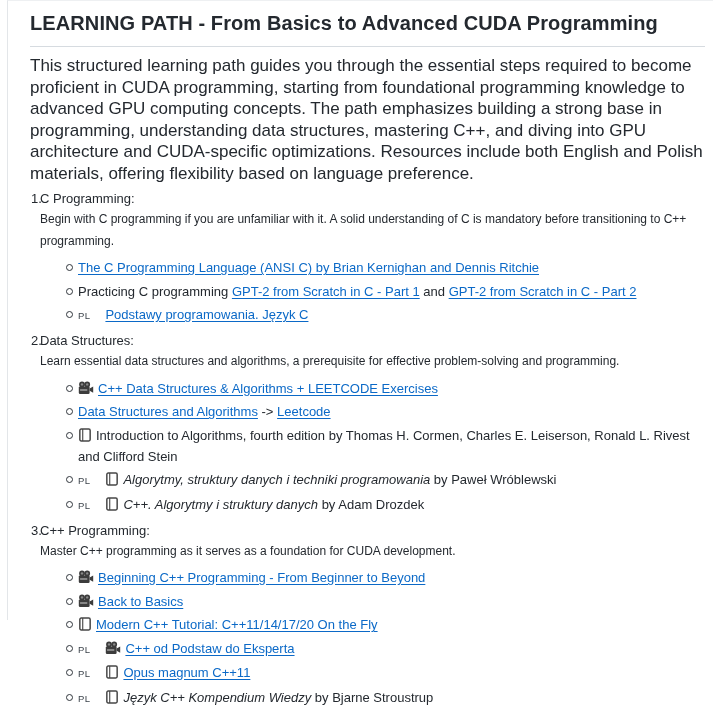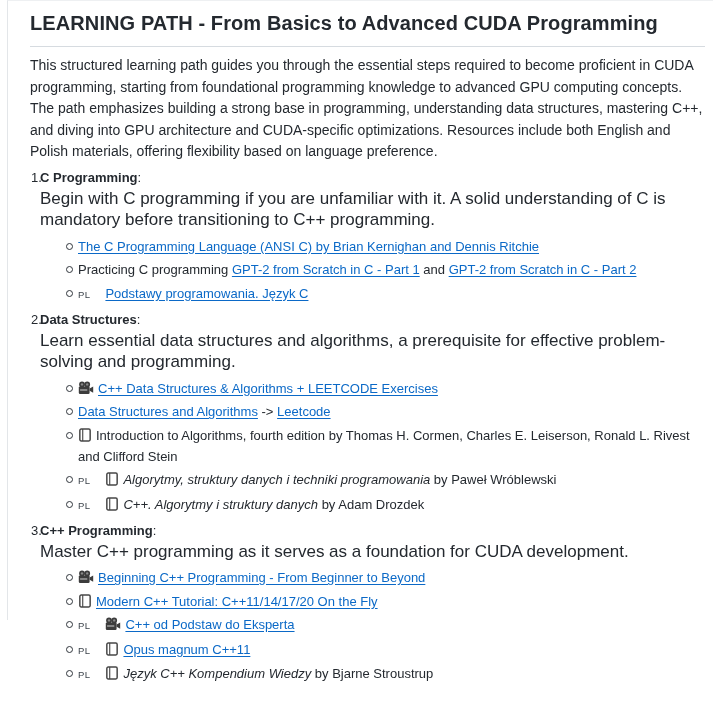--- a/index.html
+++ b/index.html
@@ -24,31 +24,31 @@
     padding:6px 8px 0 22px;
   }
   .doc-title{
     font-size:20px;font-weight:700;line-height:24px;
     margin:0;padding:4px 0 11px;
     border-bottom:1px solid var(--rule);
     letter-spacing:0.1px;
   }
   .intro{
     margin:8px 0 0;
-    font-size:14px;line-height:21.5px;
+    font-size:17px;line-height:21.5px;
   }
   ol.sections{
     list-style:none;margin:4px 0 0;padding:0;
   }
   li.section{position:relative;padding-left:10px;margin-top:4px;}
   li.section:first-child{margin-top:4px;}
   .num{position:absolute;left:1px;top:0;font-size:13px;line-height:21px;}
   .sec-head{font-size:13px;line-height:21px;}
-  .sec-title{font-weight:700;}
-  .sec-desc{font-size:17px;line-height:21.5px;}
+  .sec-title{font-weight:400;}
+  .sec-desc{font-size:12px;line-height:21.5px;}
   ul.resources{list-style:none;margin:5px 0 2px;padding:0;}
   li.res-item{
     position:relative;padding-left:38px;margin-bottom:2.5px;
     font-size:13px;line-height:21px;
   }
   li.res-item::before{
     content:"";position:absolute;left:26px;top:7px;
     width:5px;height:5px;border:1px solid #30363c;border-radius:50%;
     background:#fff;
   }
@@ -113,20 +113,29 @@
         <ul class="resources">
           <li class="res-item"><svg width="16" height="14" viewBox="0 0 20 17" class="icon">
               <circle cx="5" cy="4" r="3.6" fill="#3c3c3c"></circle>
               <circle cx="11.5" cy="4" r="3.6" fill="#3c3c3c"></circle>
               <circle cx="5" cy="4" r="1.5" fill="#8a8a8a"></circle>
               <circle cx="11.5" cy="4" r="1.5" fill="#8a8a8a"></circle>
               <rect x="1" y="6.5" width="13.5" height="9.5" rx="1.5" fill="#3c3c3c"></rect>
               <polygon points="14.5,9 19,6.5 19,14.5 14.5,12" fill="#3c3c3c"></polygon>
               <rect x="2.6" y="10" width="9" height="2" fill="#9a9a9a"></rect>
             </svg><a class="lnk" href="#">Beginning C++ Programming - From Beginner to Beyond</a></li>
+          <li class="res-item"><svg width="16" height="14" viewBox="0 0 20 17" class="icon">
+              <circle cx="5" cy="4" r="3.6" fill="#3c3c3c"></circle>
+              <circle cx="11.5" cy="4" r="3.6" fill="#3c3c3c"></circle>
+              <circle cx="5" cy="4" r="1.5" fill="#8a8a8a"></circle>
+              <circle cx="11.5" cy="4" r="1.5" fill="#8a8a8a"></circle>
+              <rect x="1" y="6.5" width="13.5" height="9.5" rx="1.5" fill="#3c3c3c"></rect>
+              <polygon points="14.5,9 19,6.5 19,14.5 14.5,12" fill="#3c3c3c"></polygon>
+              <rect x="2.6" y="10" width="9" height="2" fill="#9a9a9a"></rect>
+            </svg><a class="lnk" href="#">Back to Basics</a></li>
           <li class="res-item"><svg width="14" height="14" viewBox="0 0 16 16" class="icon">
               <rect x="2.1" y="1.2" width="11.8" height="13.6" rx="1.6" fill="#ffffff" stroke="#474747" stroke-width="1.7"></rect>
               <line x1="5.4" y1="1.2" x2="5.4" y2="14.8" stroke="#474747" stroke-width="1.3"></line>
             </svg><a class="lnk" href="#">Modern C++ Tutorial: C++11/14/17/20 On the Fly</a></li>
           <li class="res-item"><span class="pl-tag">PL</span><svg width="16" height="14" viewBox="0 0 20 17" class="icon">
               <circle cx="5" cy="4" r="3.6" fill="#3c3c3c"></circle>
               <circle cx="11.5" cy="4" r="3.6" fill="#3c3c3c"></circle>
               <circle cx="5" cy="4" r="1.5" fill="#8a8a8a"></circle>
               <circle cx="11.5" cy="4" r="1.5" fill="#8a8a8a"></circle>
               <rect x="1" y="6.5" width="13.5" height="9.5" rx="1.5" fill="#3c3c3c"></rect>

